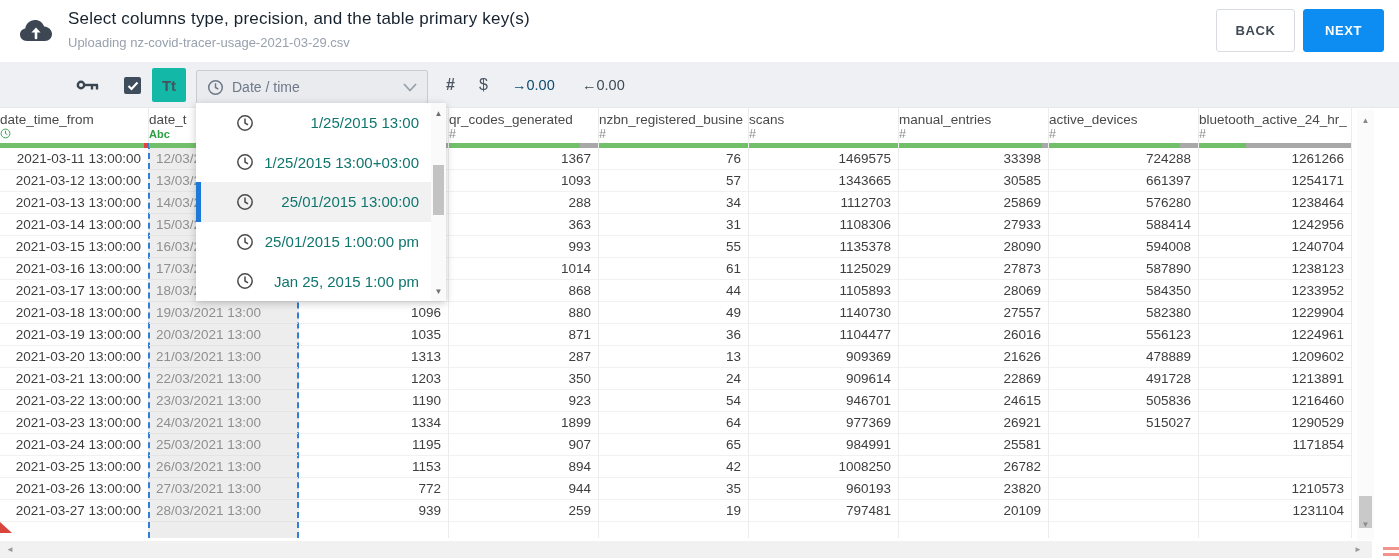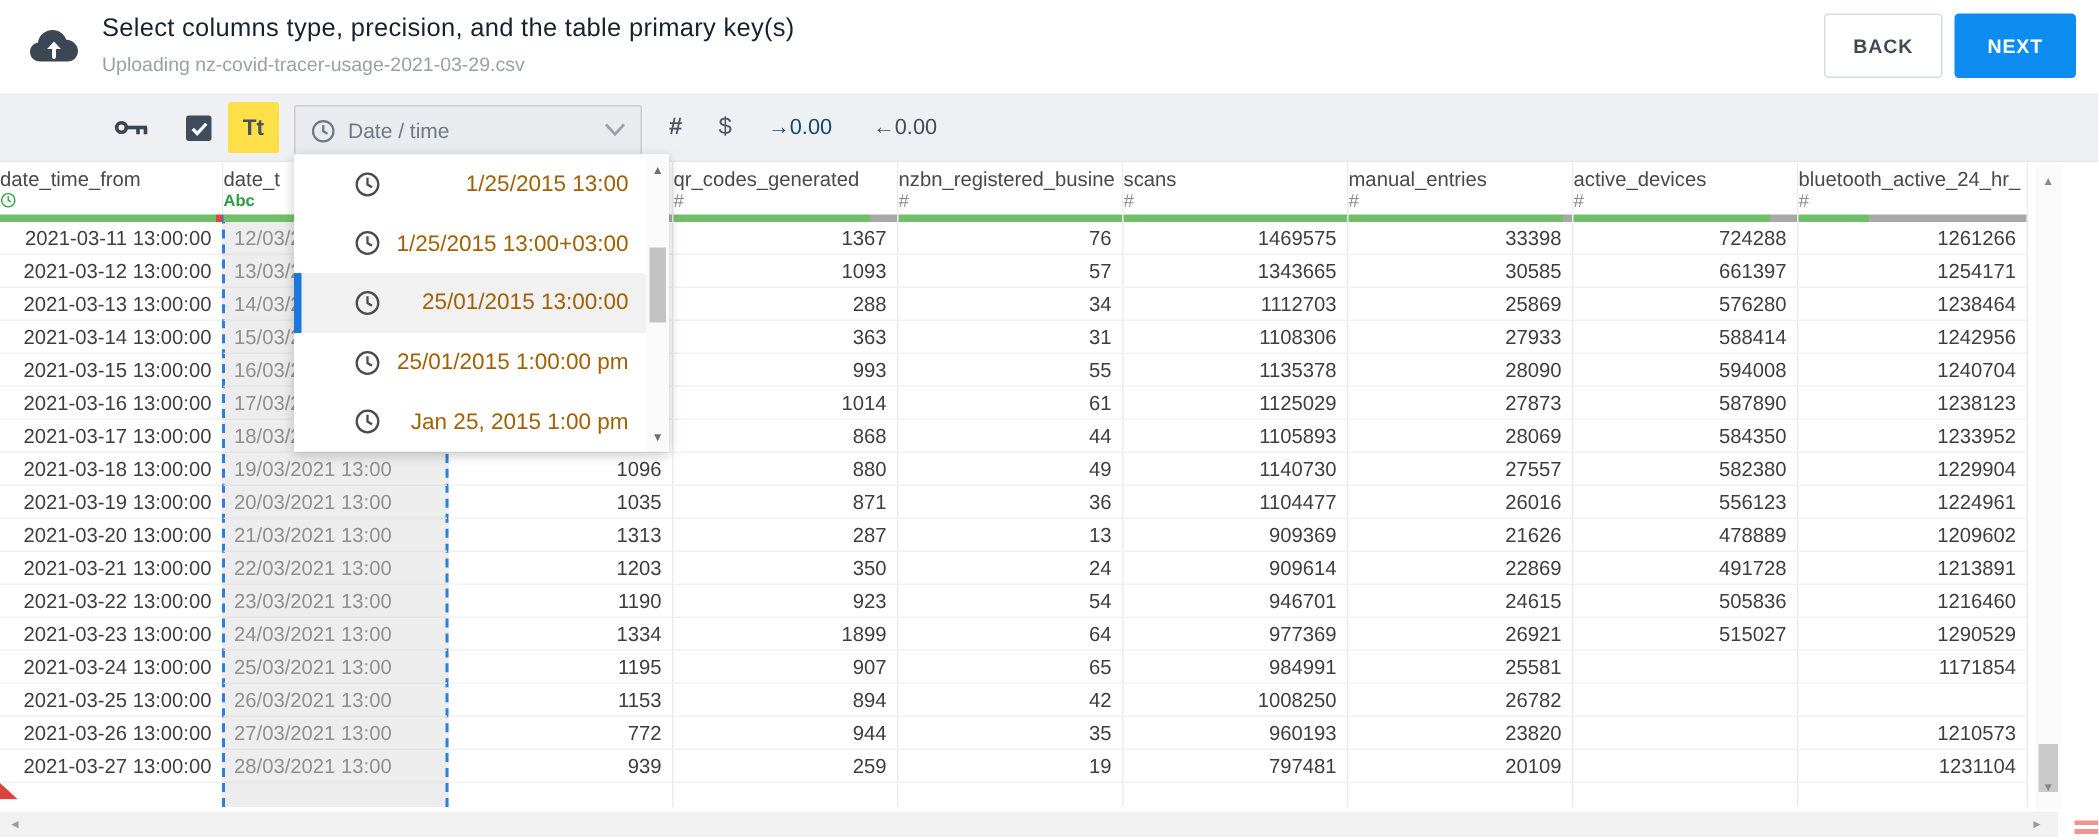--- a/index.html
+++ b/index.html
@@ -18,21 +18,21 @@
          letter-spacing:.6px; display:flex; align-items:center; justify-content:center; cursor:pointer; }
   .btn-back { right:104px; width:79px; background:#fff; border:1px solid #d8dbe0; color:#3f4a55; }
   .btn-next { right:15px; width:81px; background:#0d8cf2; border:1px solid #0d8cf2; color:#fff; }
 
   
   .toolbar { position:absolute; top:62px; left:0; width:100%; height:46px; background:#eef0f3; border-bottom:1px solid #e6e8eb; }
   .tb-item { position:absolute; top:0; height:46px; display:flex; align-items:center; }
   .key-wrap { left:76px; }
   .chk { left:124px; top:15px; width:17px; height:17px; background:#3f4c5c; border-radius:2px;
          display:flex; align-items:center; justify-content:center; }
-  .tt-btn { left:152px; top:6px; width:34px; height:34px; background:#fde047; border-radius:2px;
+  .tt-btn { left:152px; top:6px; width:34px; height:34px; background:#14b8a6; border-radius:2px;
             display:flex; align-items:center; justify-content:center; font-size:15px; font-weight:bold; color:#46525f; }
   .type-select { left:196px; top:8px; width:232px; height:30px; background:#e9ebee; border:1px solid #c8cdd3;
                  border-radius:2px; display:flex; align-items:center; padding:16px 10px; }
   .type-select .sel-label { font-size:14px; color:#6e7988; margin-left:8px; }
   .type-select .chev { margin-left:auto; }
   .num-icon { left:446px; font-size:16px; font-weight:bold; color:#4b5563; }
   .cur-icon { left:479px; font-size:16px; color:#4b5563; }
   .dec-left { left:512px; font-size:14.5px; color:#0c4a6e; }
   .dec-right { left:582px; font-size:14.5px; color:#3f4a55; }
 
@@ -52,21 +52,21 @@
   .cell.left  { text-align:left; }
   .col.selected .cell { color:#8f8f8f; border-bottom-color:#e4e4e4; }
   .sel-overlay { position:absolute; z-index:0; left:-1px; right:-1px; top:35px; bottom:0;
                  background:#ededed; border-left:2px dashed #2f7fd6; border-right:2px dashed #2f7fd6; }
 
   
   .format-menu { position:absolute; top:103px; left:196px; width:250px; height:198px; background:#fff;
                  box-shadow:0 2px 8px rgba(0,0,0,.22); z-index:30; }
   .menu-items { position:absolute; left:0; top:0; right:15px; bottom:0; }
   .format-item { position:relative; height:39.6px; display:flex; align-items:center; padding:0 12px 0 40px;
-                 font-size:15px; color:#a16207; background:#fff; }
+                 font-size:15px; color:#0f766e; background:#fff; }
   .format-item.selected { background:#f1f1f1; }
   .format-item.selected::before { content:""; position:absolute; left:0; top:0; bottom:0; width:5px; background:#1e78d7; }
   .fmt-label { margin-left:auto; }
   .menu-scroll { position:absolute; right:0; top:0; bottom:0; width:15px; background:#fafafa; }
   .menu-scroll .sb-arrow { position:absolute; left:0; width:15px; height:16px; font-size:8px; color:#6f6f6f;
                            display:flex; align-items:center; justify-content:center; }
   .menu-scroll .up { top:2px; } .menu-scroll .down { bottom:2px; }
   .menu-thumb { position:absolute; left:2px; width:11px; top:62px; height:50px; background:#c3c3c3; }
 
   

